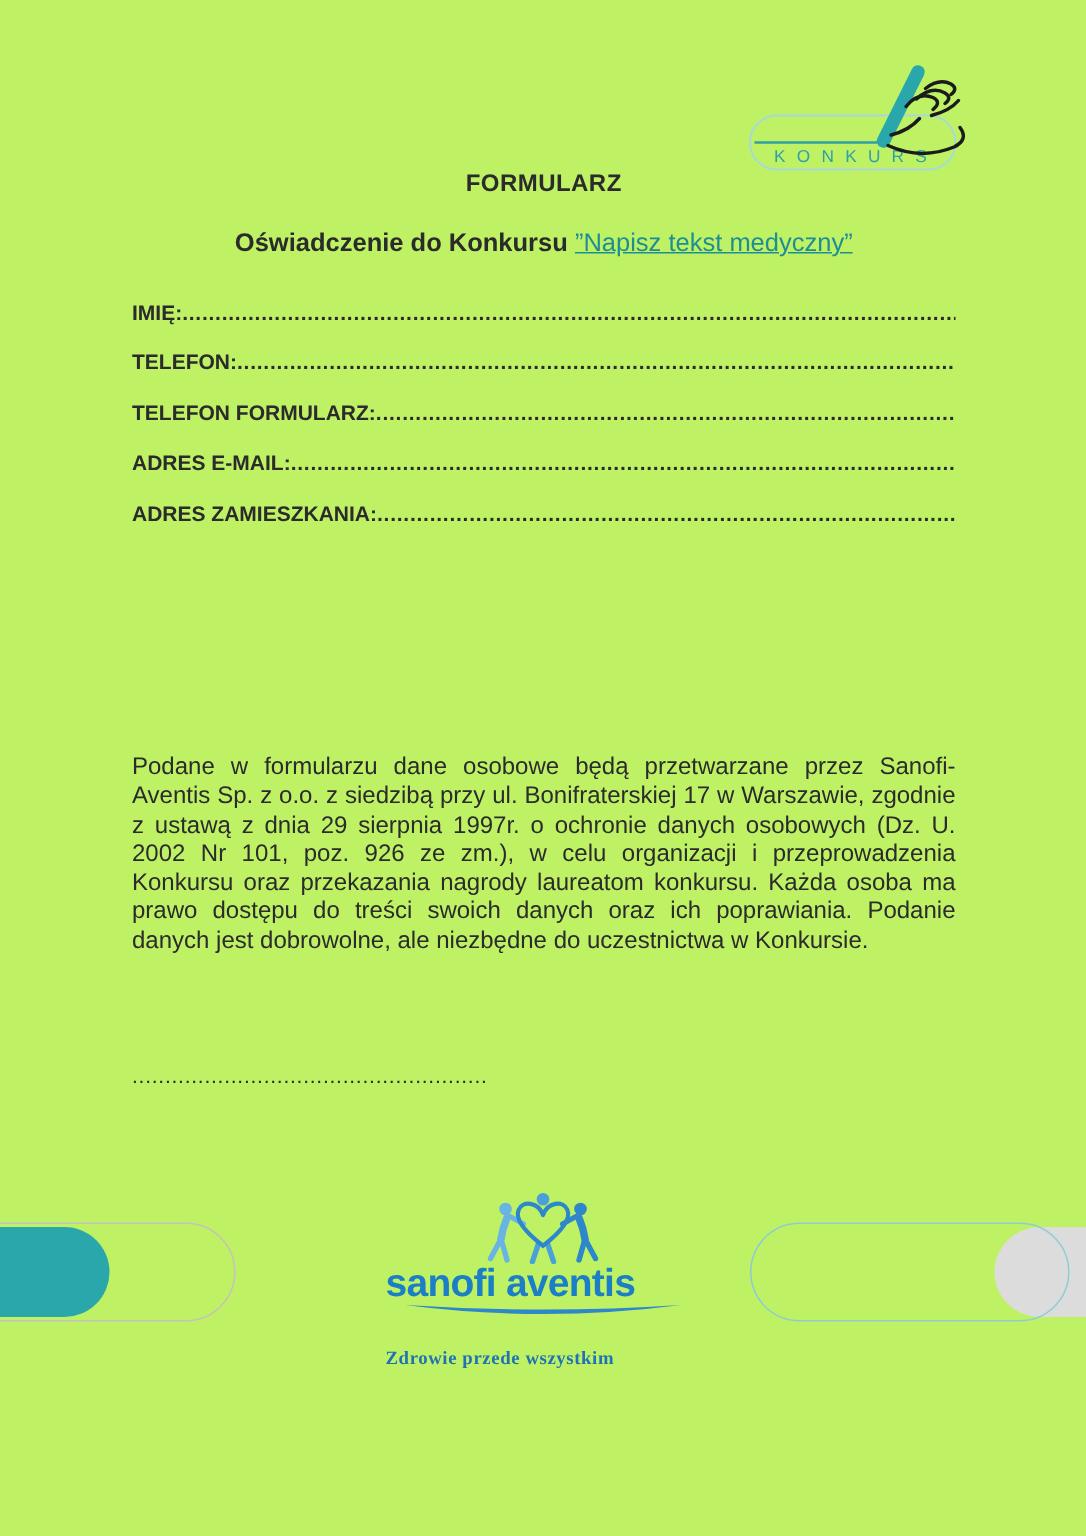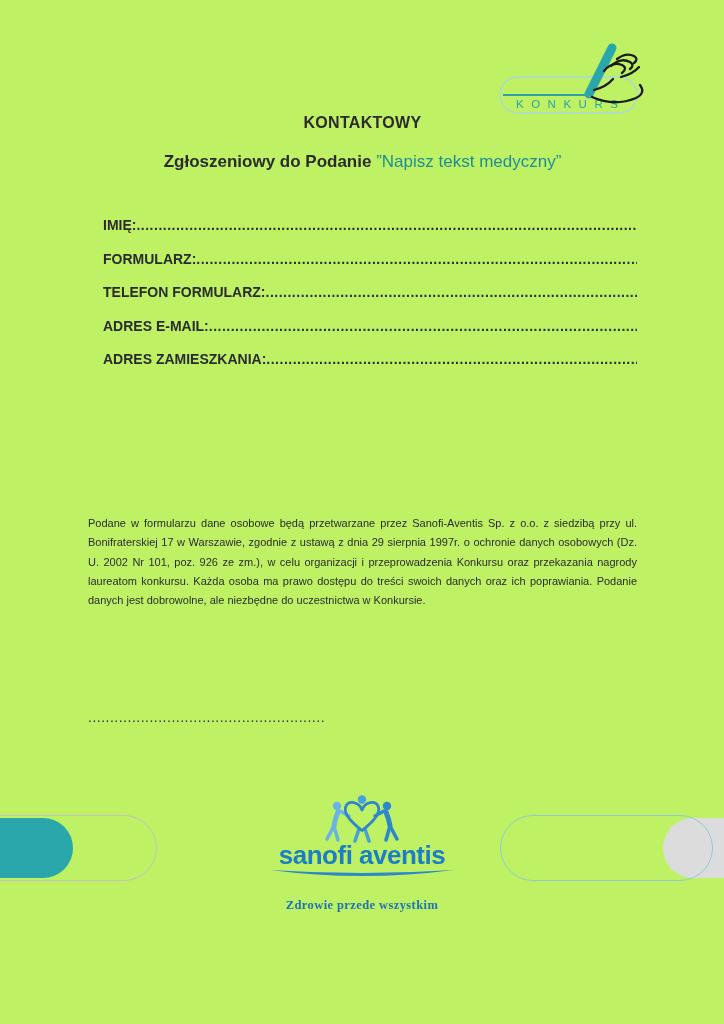--- a/index.html
+++ b/index.html
@@ -12,38 +12,38 @@
   .page{
     position:relative; width:724px; height:1024px; background:#bef264;
     font-family:"Liberation Sans", sans-serif; color:var(--ink); overflow:hidden;
   }
   
   .konkurs{position:absolute; left:0; top:0; width:724px; height:130px;}
   
   .title-block{position:absolute; left:88px; top:114px; width:549px; text-align:center;}
   .title-main{font-size:16px; font-weight:bold; letter-spacing:.3px;}
   .title-sub{margin-top:20px; font-size:17px; font-weight:bold;}
-  .title-sub .hl{color:var(--teal_text); font-weight:normal;}
+  .title-sub .hl{color:var(--teal_text); font-weight:normal;text-decoration:underline;}
   
   .fields{position:absolute; left:88px; top:200px; width:549px;}
-  .field-row{display:flex; align-items:flex-end; height:33.4px; font-size:14px; font-weight:bold;margin-left:15px;}
+  .field-row{display:flex; align-items:flex-start; height:33.4px; font-size:14px; font-weight:bold;}
   .leader{flex:1; overflow:hidden; white-space:nowrap; letter-spacing:.5px;}
   
   .declaration{position:absolute; left:88px; top:404px; width:549px;
     font-size:14px; font-weight:bold; line-height:20px; text-align:justify;}
   .privacy{position:absolute; left:88px; top:502px; width:549px;
-    font-size:11px; line-height:19.3px; text-align:justify;margin-top:12px;}
+    font-size:16px; line-height:19.3px; text-align:justify;}
   .consent{position:absolute; left:88px; top:619px; width:549px;
     font-size:13.4px; line-height:19.3px; text-align:justify;}
   
   .signature{position:absolute; left:88px; top:709px;}
   .sig-dots{width:238px; overflow:hidden; white-space:nowrap; font-size:14px; letter-spacing:.5px;}
   .sig-label{margin:3px 0 0 42px; font-size:14.5px;}
   
-  .sanofi{position:absolute; left:257px; top:793px; width:210px; text-align:center;}
+  .sanofi{position:absolute; left:257px; top:793px; width:210px; text-align:left;}
   .sanofi-figures{display:block; margin:0 auto;}
   .sanofi-word{font-size:26px; font-weight:bold; color:var(--blue); letter-spacing:-.5px; line-height:24px;}
   .sanofi-swoosh{display:block; margin:1px auto 0;}
   .sanofi-tagline{font-family:"Liberation Serif", serif; font-weight:bold;
     font-size:12.5px; color:var(--blue_dark); letter-spacing:.4px; margin-top:18px;}
   
   .deco{position:absolute;}
   .pill-outline-left{left:-45px; top:815px; width:202px; height:66px;
     border:1px solid var(--gray_outline); border-radius:33px; background:transparent;}
   .pill-teal{left:-60px; top:818px; width:133px; height:60px;
@@ -71,34 +71,34 @@
       <path d="M594,90 q12,-3 19,-11"></path>
       <path d="M592,97 q22,10 44,1 q10,-5 4,-13"></path>
       <path d="M604,71 q8,-10 18,-6 q6,3 0,8"></path>
       <path d="M611,66 q10,-9 19,-4 q5,3 0,7"></path>
       <path d="M617,59 q9,-7 17,-3 q5,3 0,7"></path>
       <path d="M621,77 q12,-3 18,-10"></path>
     </g>
   </svg>
 
   <div class="title-block">
-    <div class="title-main">KONTAKTOWY</div>
+    <div class="title-main">FORMULARZ</div>
     <div class="title-sub">
-      <span>Zgłoszeniowy do Podanie</span>
+      <span>Oświadczenie do Konkursu</span>
       <span class="hl">”Napisz tekst medyczny”</span>
     </div>
   </div>
 
   <div class="fields">
     <div class="field-row">
       <span>IMIĘ:</span>
         <span class="leader">............................................................................................................................................................................................................................................................................................................</span>
     </div>
     <div class="field-row">
-      <span>FORMULARZ:</span>
+      <span>TELEFON:</span>
         <span class="leader">............................................................................................................................................................................................................................................................................................................</span>
     </div>
     <div class="field-row">
       <span>TELEFON FORMULARZ:</span>
         <span class="leader">............................................................................................................................................................................................................................................................................................................</span>
     </div>
     <div class="field-row">
       <span>ADRES E-MAIL:</span>
         <span class="leader">............................................................................................................................................................................................................................................................................................................</span>
     </div>

